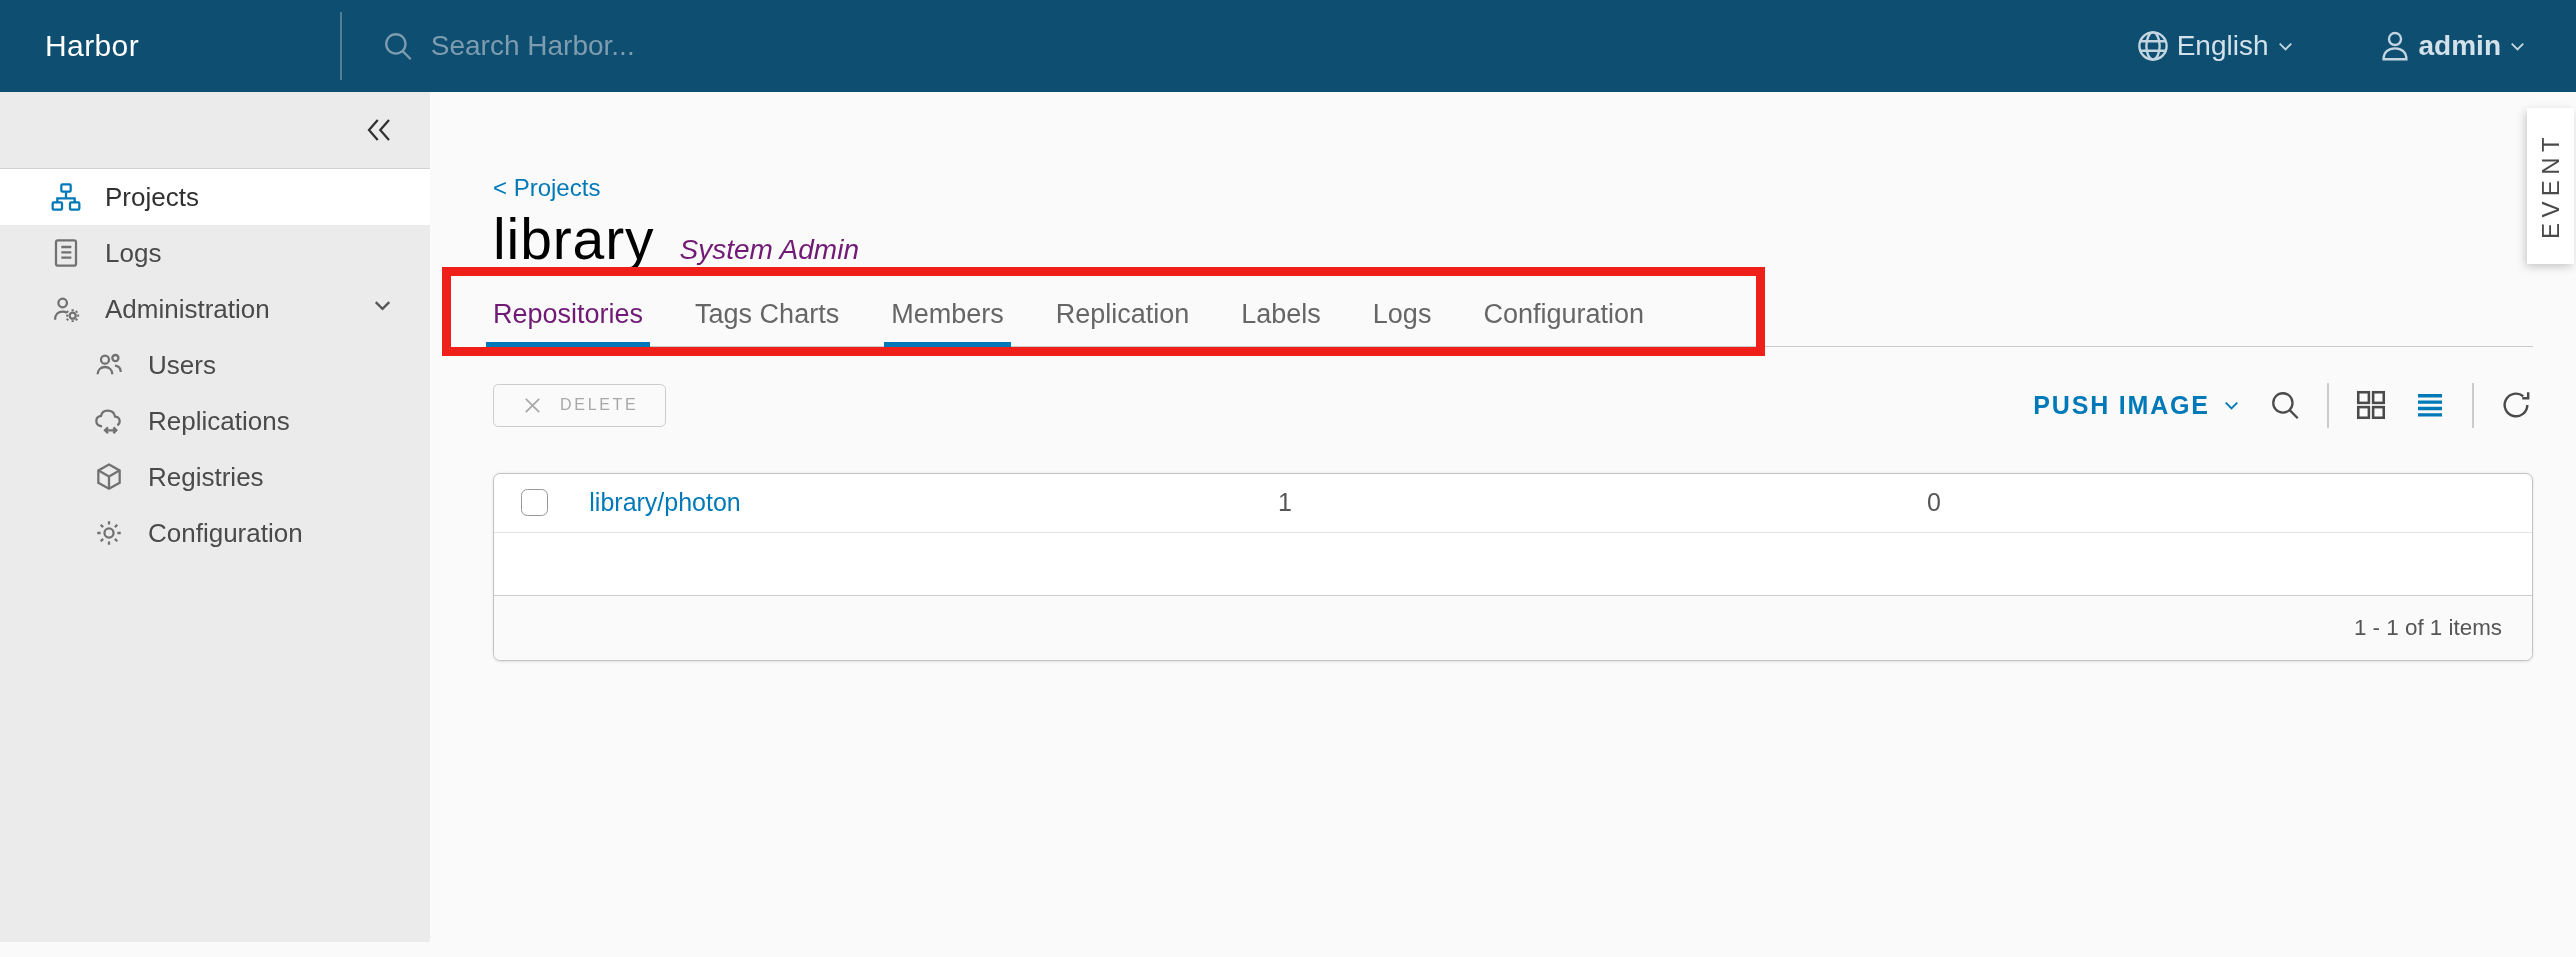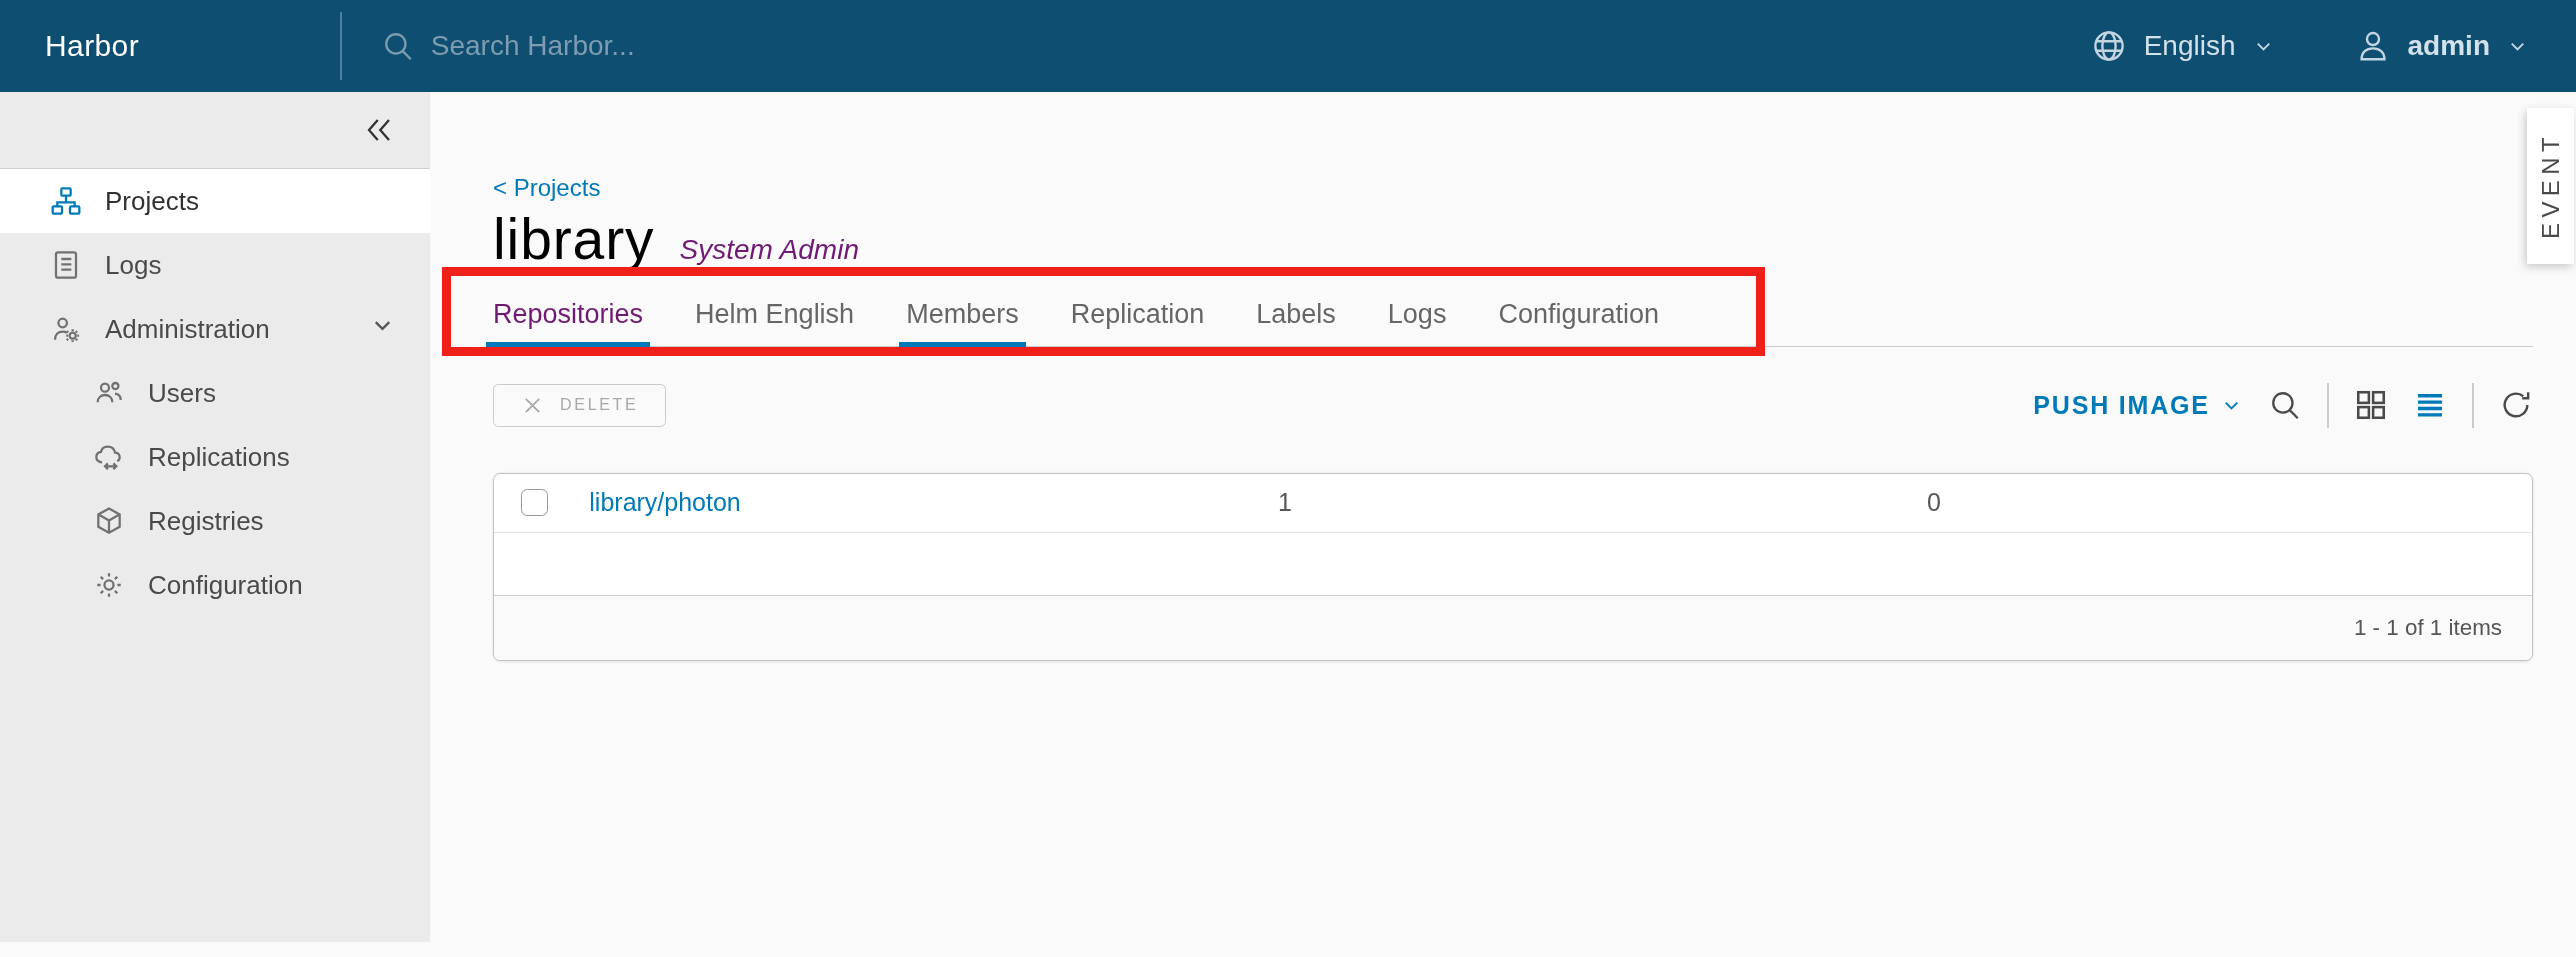--- a/index.html
+++ b/index.html
@@ -8,34 +8,34 @@
 
   
   .header { height: 92px; background: #0d4e71; display: flex; align-items: center; position: relative; }
   .brand { margin-left: 45px; color: #ffffff; font-size: 30px; font-weight: 500; letter-spacing: 0.4px; width: 295px; }
   .header-divider { width: 1.8px; height: 68px; background: rgba(255,255,255,0.28); margin-right: 39px; }
   .search-wrap { display: flex; align-items: center; gap: 16px; flex: 1; color: #7e9cb0; }
   .search-wrap svg { width: 34px; height: 34px; stroke: #7e9cb0; }
   .search-input { background: transparent; border: none; outline: none; color: #cfe0ea; font-size: 28px; width: 806px; font-family: "Liberation Sans", sans-serif; }
   .search-input::placeholder { color: #7e9cb0; opacity: 1; }
   .header-right { display: flex; align-items: center; margin-right: 47px; color: #d3e1ea; font-size: 28px; }
-  .lang-group, .user-group { display: flex; align-items: center; gap: 16px; cursor: pointer; }
+  .lang-group, .user-group { display: flex; align-items: center; gap: 5px; cursor: pointer; }
   .user-group { margin-left: 79px; }
   .user-group .uname { font-weight: 600; }
   .header-right svg.glyph { width: 38px; height: 38px; stroke: #c3d5e0; }
   .header-right svg.chev { width: 23px; height: 23px; stroke: #c3d5e0; }
 
   
   .layout { display: flex; height: 850px; position: relative; }
 
   
   .sidebar { width: 430px; background: #ebebeb; flex: 0 0 430px; }
   .collapse-row { height: 77px; display: flex; align-items: center; justify-content: flex-end; padding-right: 36px; border-bottom: 0.9px solid #d2d2d2; }
   .collapse-row svg { width: 30px; height: 30px; stroke: #313131; cursor: pointer; }
-  .nav-item { height: 64px; display: flex; align-items: center; padding-left: 50px; gap: 23px; font-size: 26px; font-weight: 500; color: #4a4a4a; cursor: pointer; }
+  .nav-item { height: 56px; display: flex; align-items: center; padding-left: 50px; gap: 23px; font-size: 26px; font-weight: 500; color: #4a4a4a; cursor: pointer; }
   .nav-item svg { width: 32px; height: 32px; stroke: #717171; flex: 0 0 32px; }
   .nav-item.active { background: #ffffff; color: #313131; }
   .nav-item.active svg { stroke: #0079b8; }
   .nav-item .chev-right { margin-left: auto; margin-right: 34px; }
   .nav-item .chev-right svg { width: 27px; height: 27px; stroke: #565656; }
   .subnav .nav-item { padding-left: 93px; }
 
   
   .content { flex: 1; position: relative; padding: 0 43px 0 63px; }
   .breadcrumb { margin-top: 82px; font-size: 24px; color: #0079b8; cursor: pointer; display: inline-block; }
@@ -197,21 +197,21 @@
 
     <div class="breadcrumb">&lt; Projects</div>
 
     <div class="title-row">
       <span class="page-title">library</span>
       <span class="subtitle">System Admin</span>
     </div>
 
     <div class="tabs">
       <div class="tab active underlined">Repositories</div>
-      <div class="tab">Helm English</div>
+      <div class="tab">Tags Charts</div>
       <div class="tab underlined">Members</div>
       <div class="tab">Replication</div>
       <div class="tab">Labels</div>
       <div class="tab">Logs</div>
       <div class="tab">Configuration</div>
     </div>
 
     <div class="toolbar">
       <button class="delete-btn">
         <svg viewBox="0 0 24 24" fill="none" stroke-width="1.8">

